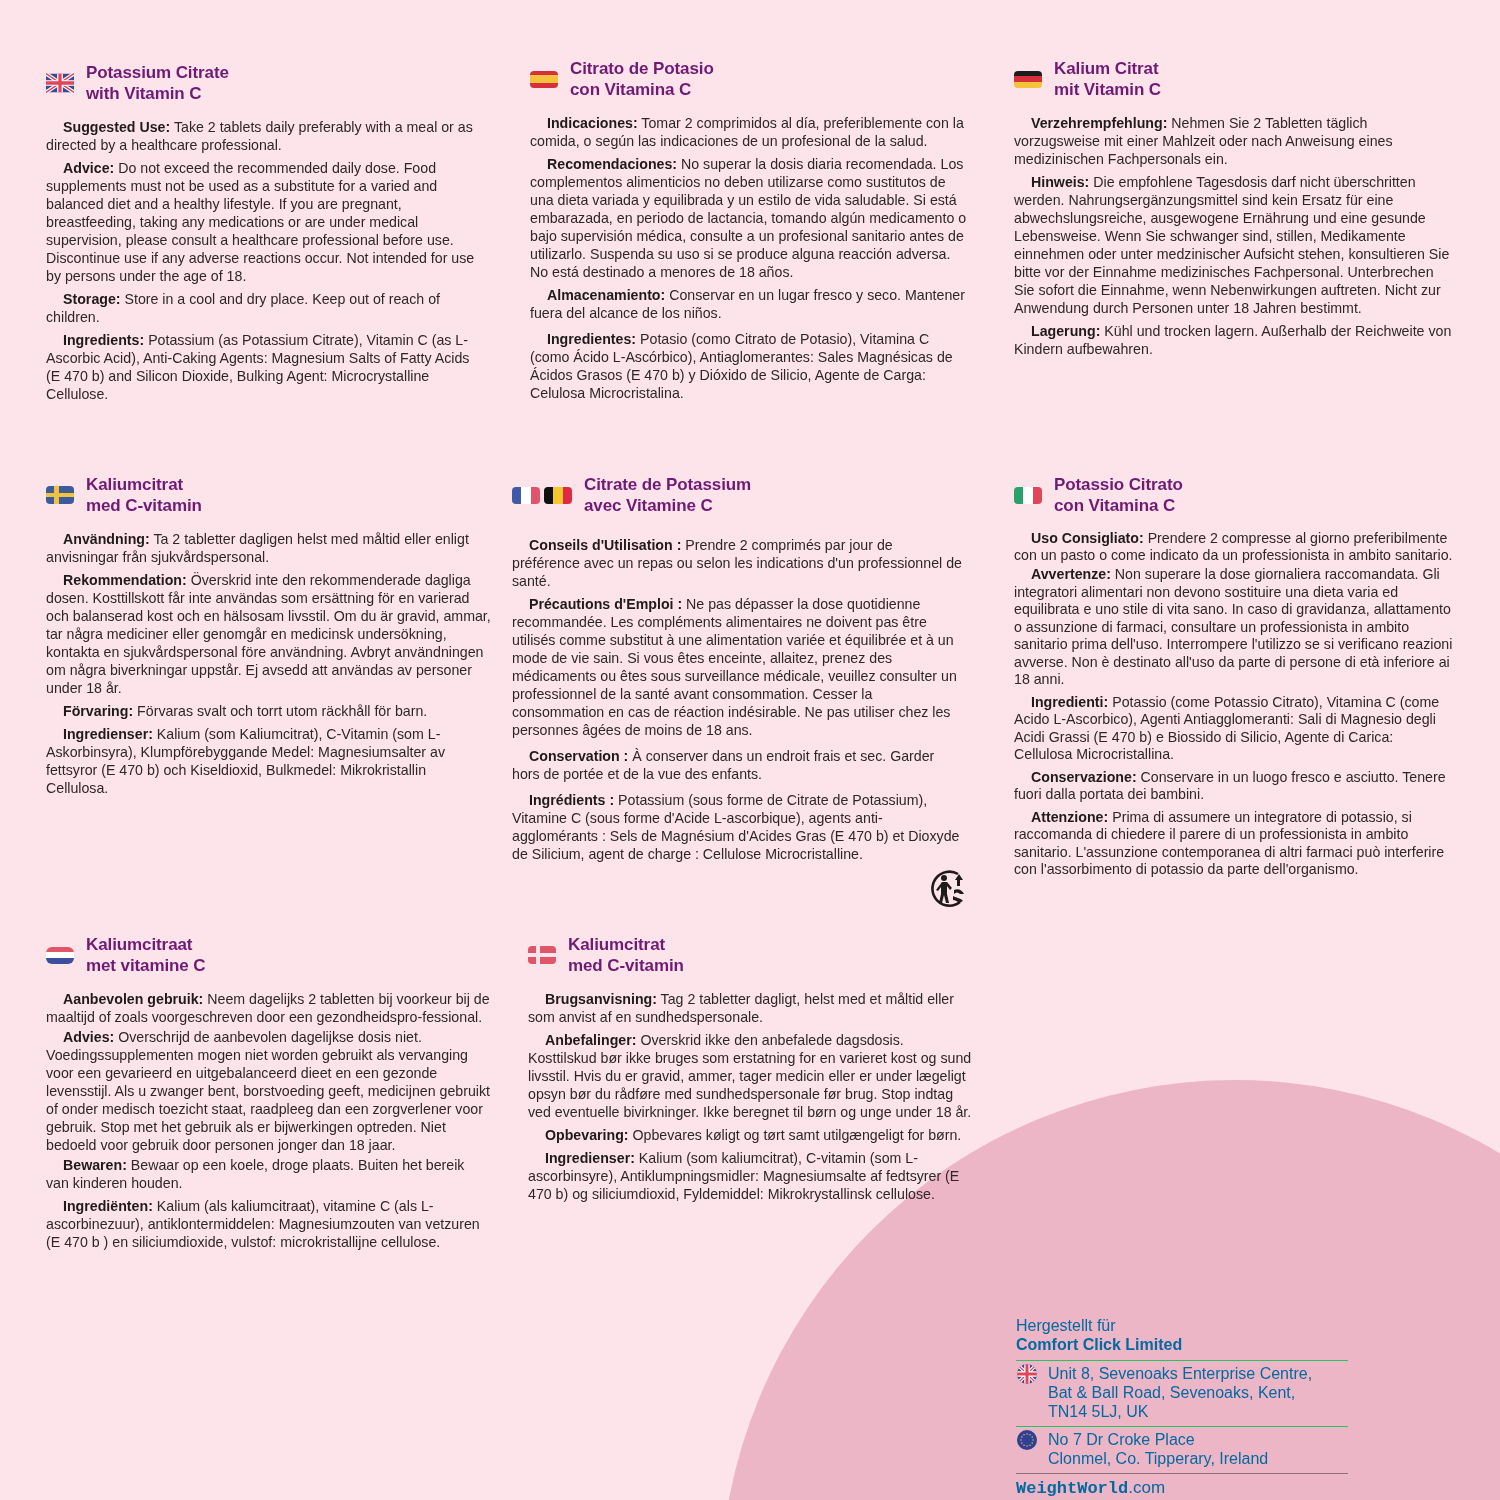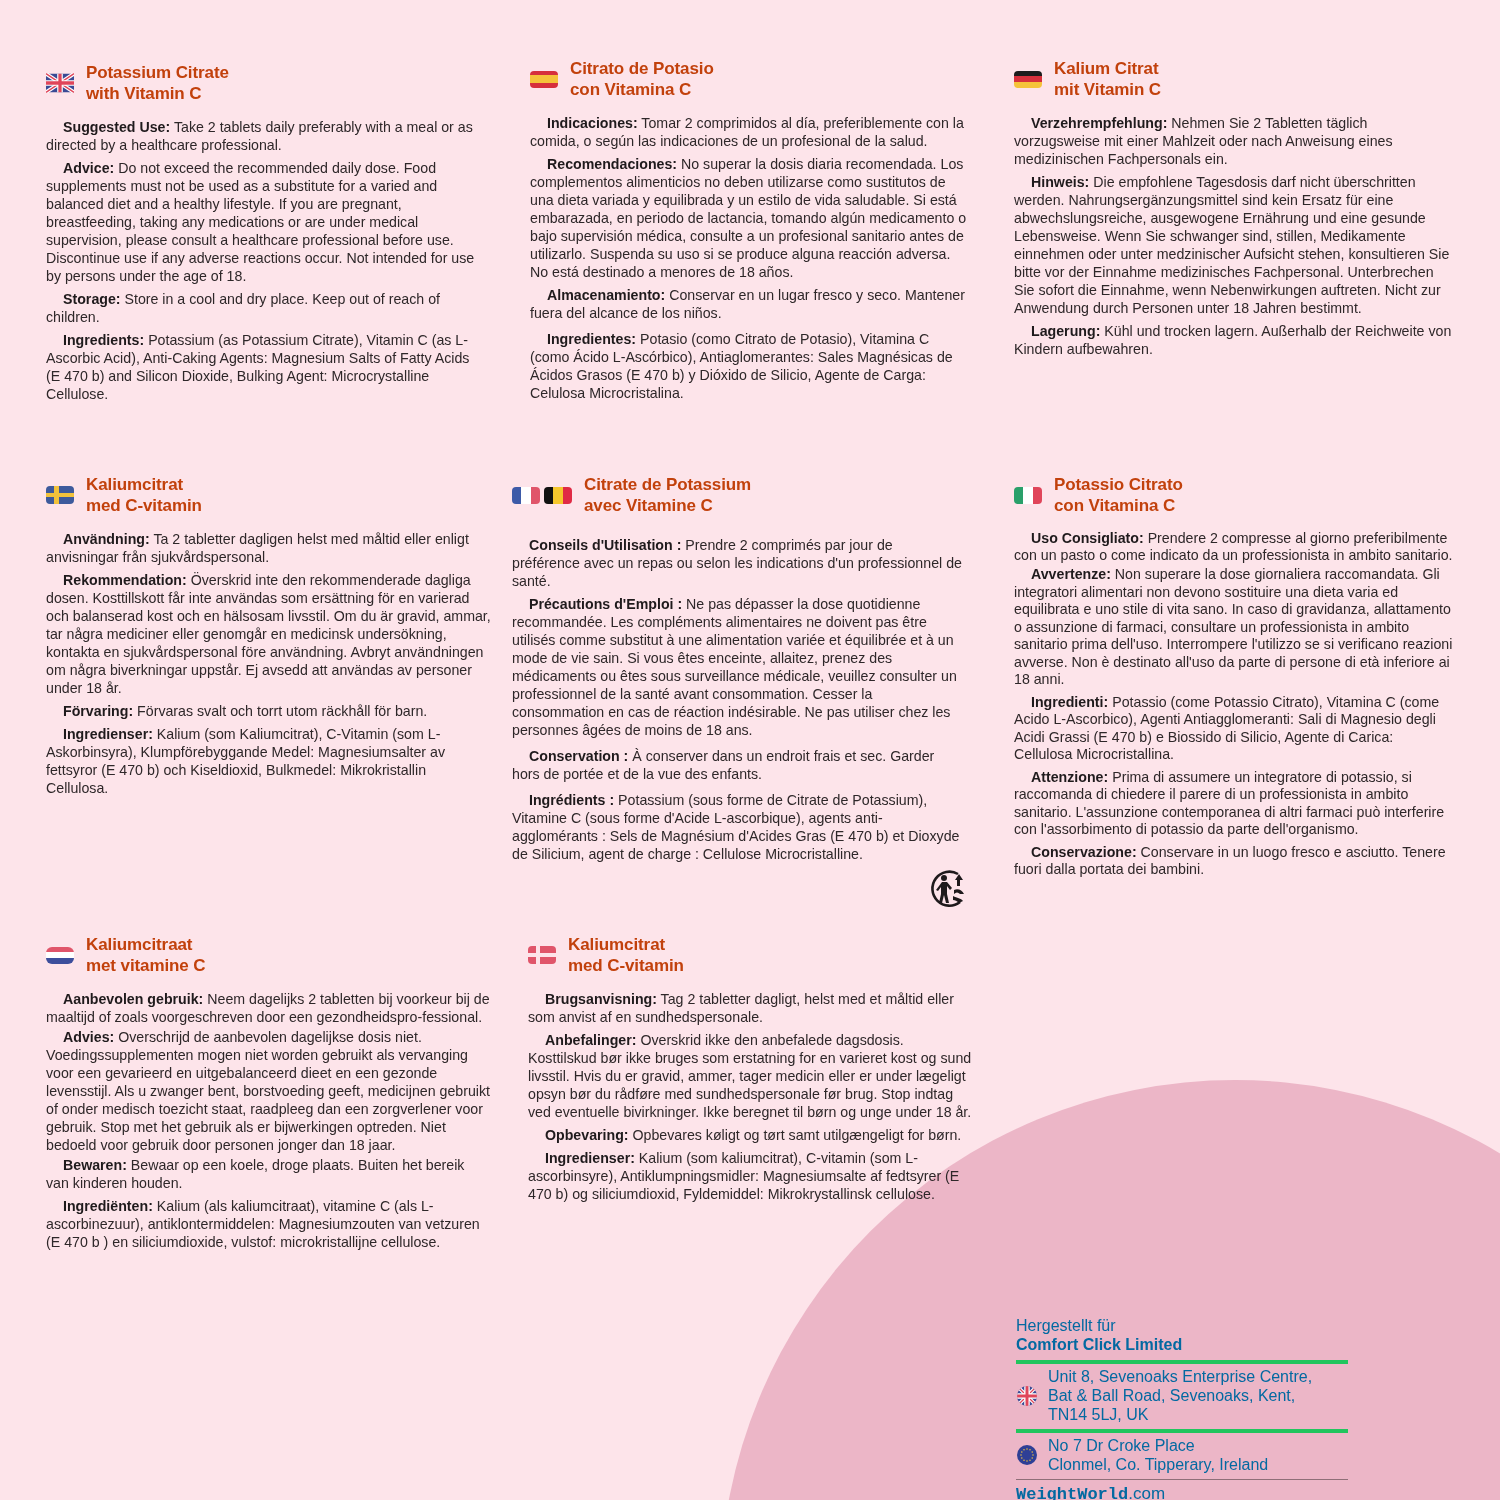--- a/index.html
+++ b/index.html
@@ -32,21 +32,21 @@
   }
   .flag {
     display: flex;
     flex-shrink: 0;
     margin-right: 12px;
   }
   .title {
     font-weight: bold;
     font-size: 17px;
     line-height: 21px;
-    color: #c2410c;
+    color: #701a75;
     letter-spacing: -0.1px;
   }
   .title span { display: block; }
   .para {
     font-size: 14.2px;
     line-height: 18px;
     margin-bottom: 5px;
     color: #2e2729;
   }
   .para b { font-weight: bold; color: #1f1a1c; margin-left: 17px; }
@@ -73,23 +73,23 @@
     top: 1316px;
     width: 332px;
     z-index: 2;
     font-size: 16px;
     line-height: 19px;
     color: #0369a1;
   }
   .footer .made-for { font-size: 16px; }
   .footer .company { font-weight: bold; font-size: 16px; margin-bottom: 6px; }
   .footer .row {
-    border-top: 4px solid #22c55e;
+    border-top: 1px solid #22c55e;
     display: flex;
-    align-items: center;
+    align-items: flex-start;
     padding: 3px 0 5px 0;
   }
   .footer .row .ic { width: 22px; margin-right: 10px; flex-shrink: 0; display: flex; justify-content: center; }
   .footer .site { border-top: 1px solid #8f6f78; padding-top: 4px; font-size: 17px; }
   .footer .site b { font-weight: bold; font-family: Liberation Mono, monospace; }
 </style>
 </head>
 <body>
 
 <div class="bg-circle"></div>
@@ -221,22 +221,22 @@
       </div>
     </div>
     <div class="title">
       <span>Potassio Citrato</span>
       <span>con Vitamina C</span>
     </div>
   </div>
   <p class="para" style="line-height:17px; margin-bottom:2px;"><b>Uso Consigliato:</b><span> Prendere 2 compresse al giorno preferibilmente con un pasto o come indicato da un professionista in ambito sanitario.</span></p>
   <p class="para" style="line-height:17.5px;"><b>Avvertenze:</b><span> Non superare la dose giornaliera raccomandata. Gli integratori alimentari non devono sostituire una dieta varia ed equilibrata e uno stile di vita sano. In caso di gravidanza, allattamento o assunzione di farmaci, consultare un professionista in ambito sanitario prima dell'uso. Interrompere l'utilizzo se si verificano reazioni avverse. Non è destinato all'uso da parte di persone di età inferiore ai 18 anni.</span></p>
   <p class="para" style="line-height:17.5px;"><b>Ingredienti:</b><span> Potassio (come Potassio Citrato), Vitamina C (come Acido L-Ascorbico), Agenti Antiagglomeranti: Sali di Magnesio degli Acidi Grassi (E 470 b) e Biossido di Silicio, Agente di Carica: Cellulosa Microcristallina.</span></p>
+  <p class="para" style="line-height:17.5px;"><b>Conservazione:</b><span> Conservare in un luogo fresco e asciutto. Tenere fuori dalla portata dei bambini.</span></p>
   <p class="para" style="line-height:17.5px;"><b>Attenzione:</b><span> Prima di assumere un integratore di potassio, si raccomanda di chiedere il parere di un professionista in ambito sanitario. L'assunzione contemporanea di altri farmaci può interferire con l'assorbimento di potassio da parte dell'organismo.</span></p>
-  <p class="para" style="line-height:17.5px;"><b>Conservazione:</b><span> Conservare in un luogo fresco e asciutto. Tenere fuori dalla portata dei bambini.</span></p>
 </div>
 
 <div class="section" style="left:46px; top:934px; width:445px;">
   <div class="head">
     <div class="flag">
       <div class="fl fl-h" style="border-radius:6px;">
         <div style="background:#e0556a;"></div>
         <div style="background:#ffffff;"></div>
         <div style="background:#3d4e9c;"></div>
       </div>

